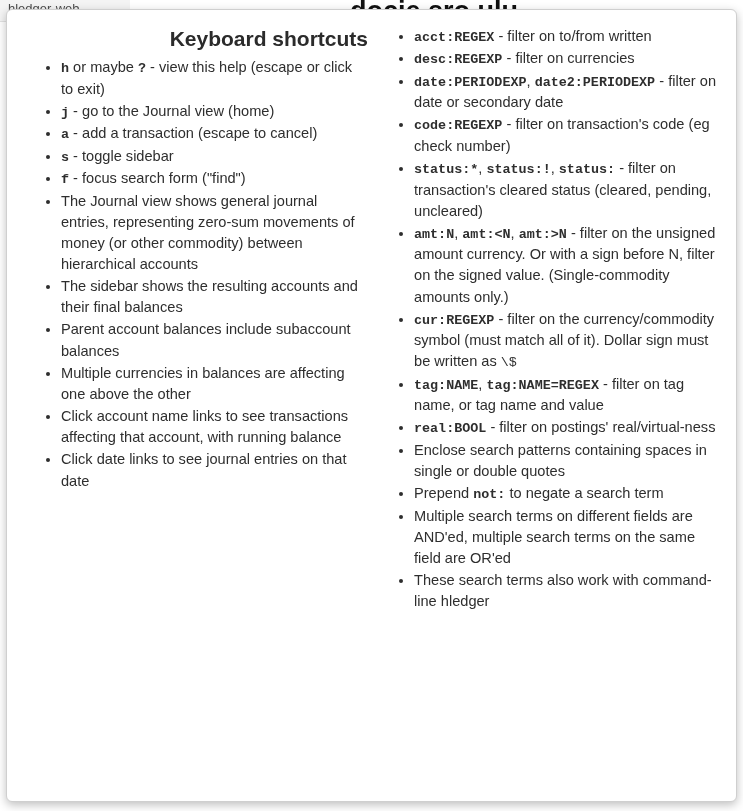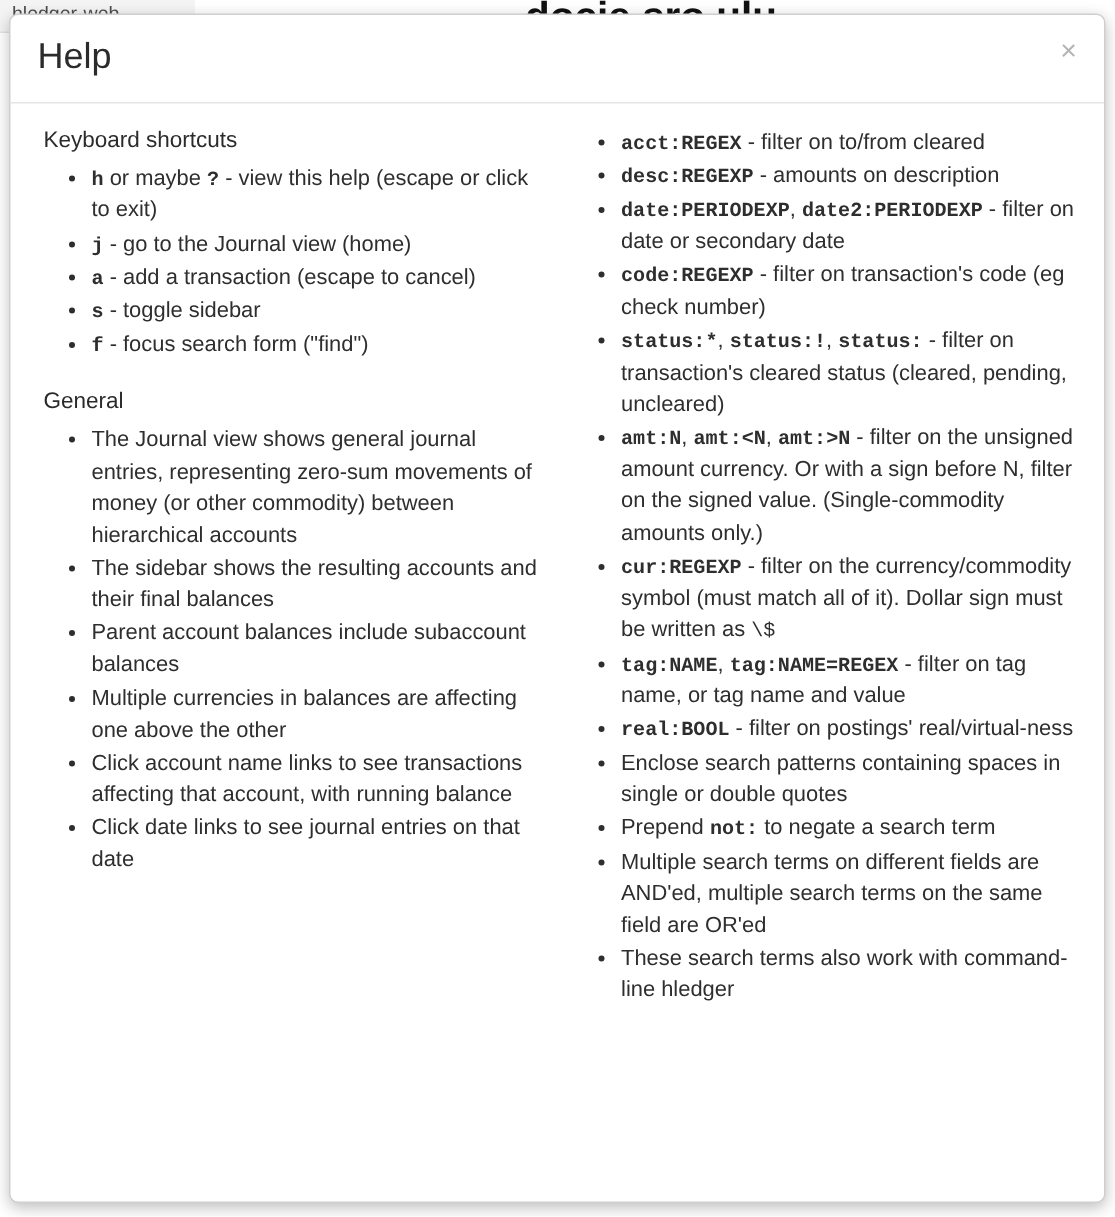--- a/index.html
+++ b/index.html
@@ -102,25 +102,26 @@
 
   .modal-body {
     display: flex;
     padding: 16px 14px 10px 14px;
     box-sizing: border-box;
   }
   .col-left { width: 360px; padding-right: 6px; box-sizing: border-box; }
   .col-right { width: 355px; box-sizing: border-box; }
 
   h4.section {
-    font-size: 15px;
-    font-weight: normal;
+    font-size: 21px;
+    font-weight: bold;
     color: #2b2b2b;
     margin: 0 0 6px 8px;
     line-height: 1.2;
+    text-align: right;
   }
   h4.section.general { margin-top: 18px; }
 
   ul.help-list {
     margin: 0 0 0 0;
     padding-left: 40px;
     list-style: disc;
   }
   ul.help-list li {
     font-size: 14.6px;
@@ -145,49 +146,44 @@
 <body>
 
 <div class="page-bg">
   <div class="bg-navbar"></div>
   <div class="bg-brand">hledger-web</div>
   <div class="bg-title">docje sro ulu</div>
   <div class="bg-strip"></div>
 </div>
 
 <div class="modal">
-  <div class="modal-header">
-    <h1 class="modal-title">Help</h1>
-    <button class="modal-close">×</button>
-  </div>
   <div class="modal-body">
     <div class="col-left">
       <h4 class="section">Keyboard shortcuts</h4>
       <ul class="help-list" id="list-shortcuts">
           <li><code>h</code><span class="li-text"> or maybe </span><code>?</code><span class="li-text"> - view this help (escape or click to exit)</span></li>
           <li><code>j</code><span class="li-text"> - go to the Journal view (home)</span></li>
           <li><code>a</code><span class="li-text"> - add a transaction (escape to cancel)</span></li>
           <li><code>s</code><span class="li-text"> - toggle sidebar</span></li>
           <li><code>f</code><span class="li-text"> - focus search form ("find")</span></li>
         </ul>
 
-      <h4 class="section general">General</h4>
       <ul class="help-list" id="list-general">
           <li><span class="li-text">The Journal view shows general journal entries, representing zero-sum movements of money (or other commodity) between hierarchical accounts</span></li>
           <li><span class="li-text">The sidebar shows the resulting accounts and their final balances</span></li>
           <li><span class="li-text">Parent account balances include subaccount balances</span></li>
           <li><span class="li-text">Multiple currencies in balances are affecting one above the other</span></li>
           <li><span class="li-text">Click account name links to see transactions affecting that account, with running balance</span></li>
           <li><span class="li-text">Click date links to see journal entries on that date</span></li>
         </ul>
     </div>
     <div class="col-right">
       <ul class="help-list" id="list-search">
-          <li><code>acct:REGEX</code><span class="li-text"> - filter on to/from cleared</span></li>
-          <li><code>desc:REGEXP</code><span class="li-text"> - amounts on description</span></li>
+          <li><code>acct:REGEX</code><span class="li-text"> - filter on to/from written</span></li>
+          <li><code>desc:REGEXP</code><span class="li-text"> - filter on currencies</span></li>
           <li><code>date:PERIODEXP</code><span class="li-text">, </span><code>date2:PERIODEXP</code><span class="li-text"> - filter on date or secondary date</span></li>
           <li><code>code:REGEXP</code><span class="li-text"> - filter on transaction's code (eg check number)</span></li>
           <li><code>status:*</code><span class="li-text">, </span><code>status:!</code><span class="li-text">, </span><code>status:</code><span class="li-text"> - filter on transaction's cleared status (cleared, pending, uncleared)</span></li>
           <li><code>amt:N</code><span class="li-text">, </span><code>amt:&lt;N</code><span class="li-text">, </span><code>amt:&gt;N</code><span class="li-text"> - filter on the unsigned amount currency. Or with a sign before N, filter on the signed value. (Single-commodity amounts only.)</span></li>
           <li><code>cur:REGEXP</code><span class="li-text"> - filter on the currency/commodity symbol (must match all of it). Dollar sign must be written as </span><span class="mono-plain">\$</span></li>
           <li><code>tag:NAME</code><span class="li-text">, </span><code>tag:NAME=REGEX</code><span class="li-text"> - filter on tag name, or tag name and value</span></li>
           <li><code>real:BOOL</code><span class="li-text"> - filter on postings' real/virtual-ness</span></li>
           <li><span class="li-text">Enclose search patterns containing spaces in single or double quotes</span></li>
           <li><span class="li-text">Prepend </span><code>not:</code><span class="li-text"> to negate a search term</span></li>
           <li><span class="li-text">Multiple search terms on different fields are AND'ed, multiple search terms on the same field are OR'ed</span></li>

